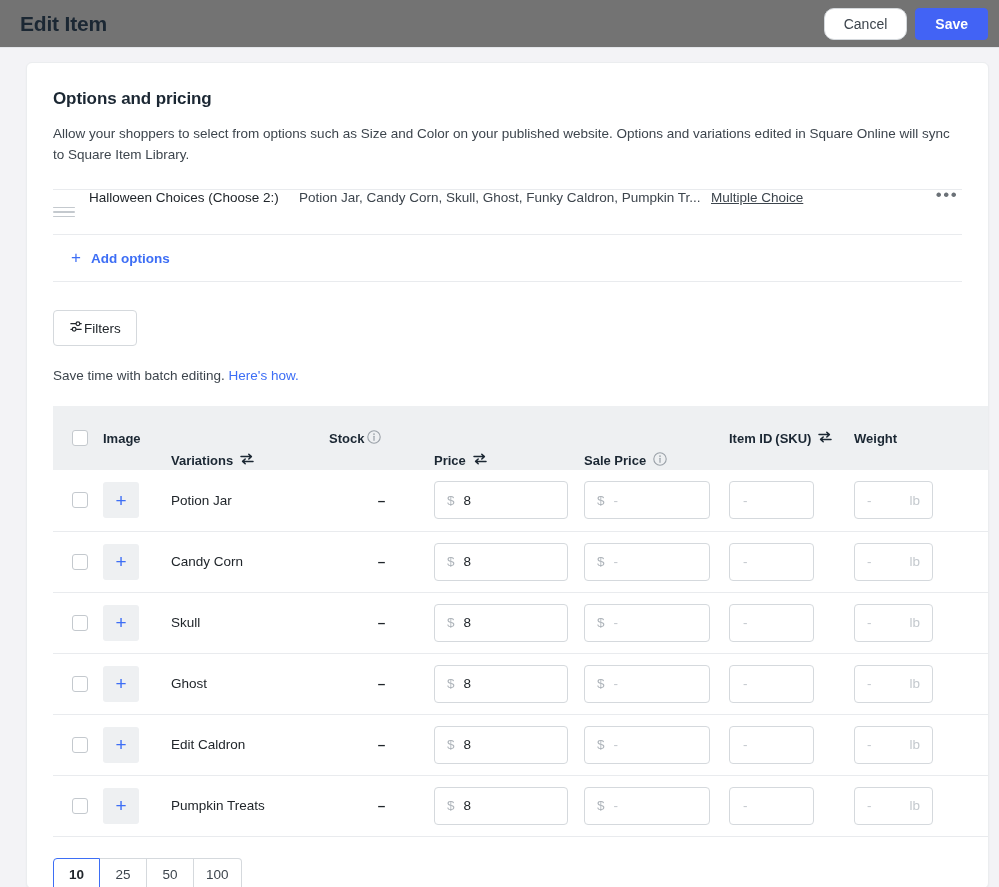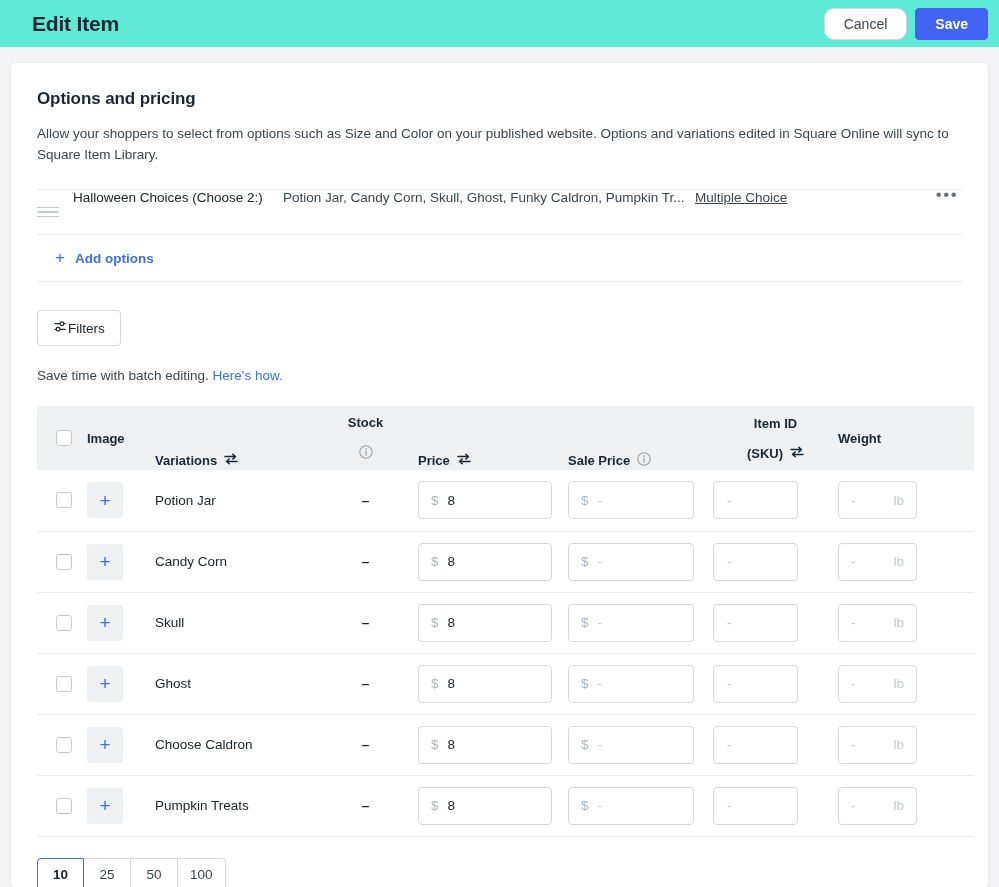--- a/index.html
+++ b/index.html
@@ -14,24 +14,24 @@
     background: #f3f3f6;
     font-family: "Liberation Sans", sans-serif;
     color: #21262b;
     -webkit-font-smoothing: antialiased;
   }
 
   
   .topbar {
     position: relative;
     height: 47px;
-    background: #5eead4;
-    display: flex;
-    align-items: center;
-    padding: 0 11px 0 32px;
+    background: #737373;
+    display: flex;
+    align-items: center;
+    padding: 0 11px 0 20px;
   }
   .topbar-title {
     font-size: 21px;
     font-weight: bold;
     letter-spacing: -0.2px;
     color: #1b2733;
   }
   .topbar-actions {
     margin-left: auto;
     display: flex;
@@ -63,21 +63,21 @@
     cursor: pointer;
     line-height: 30px;
   }
   .topbar-shadow {
     height: 1px;
     background: #e4e6ea;
   }
 
   
   .page {
-    padding: 14px 10px 0 10px;
+    padding: 14px 10px 0 26px;
     height: 840px;
   }
   .card {
     background: #ffffff;
     border-radius: 6px;
     border: 1px solid #ebedef;
     box-shadow: 0 1px 2px rgba(0,0,0,0.04);
     height: 827px;
     padding: 26px 26px 0 26px;
     overflow: hidden;
@@ -211,23 +211,23 @@
     padding: 0;
   }
   .th-inner {
     display: flex;
     align-items: center;
     gap: 7px;
     margin-top: 44px;
   }
   .th-stack {
     display: flex;
-    flex-direction: column;
-    align-items: center;
-    gap: 15px;
+    flex-direction: row;
+    align-items: center;
+    gap: 3px;
   }
   .th-stack-row {
     display: flex;
     align-items: center;
     gap: 7px;
   }
 
   .col-check  { width: 50px; }
   .col-image  { width: 68px; }
   .col-var    { width: 158px; }
@@ -633,21 +633,21 @@
 
         <tr>
           <td>
             <div class="cbox-cell">
                 <span class="cbox"></span>
               </div>
           </td>
           <td>
             <span class="img-add">+</span>
           </td>
-          <td class="var-name">Choose Caldron</td>
+          <td class="var-name">Edit Caldron</td>
           <td class="stock-dash">–</td>
           <td>
             <div class="field f-price">
               <span class="prefix">$</span>
               <span class="val">8</span>
             </div>
           </td>
           <td>
             <div class="field f-sale">
               <span class="prefix">$</span>

